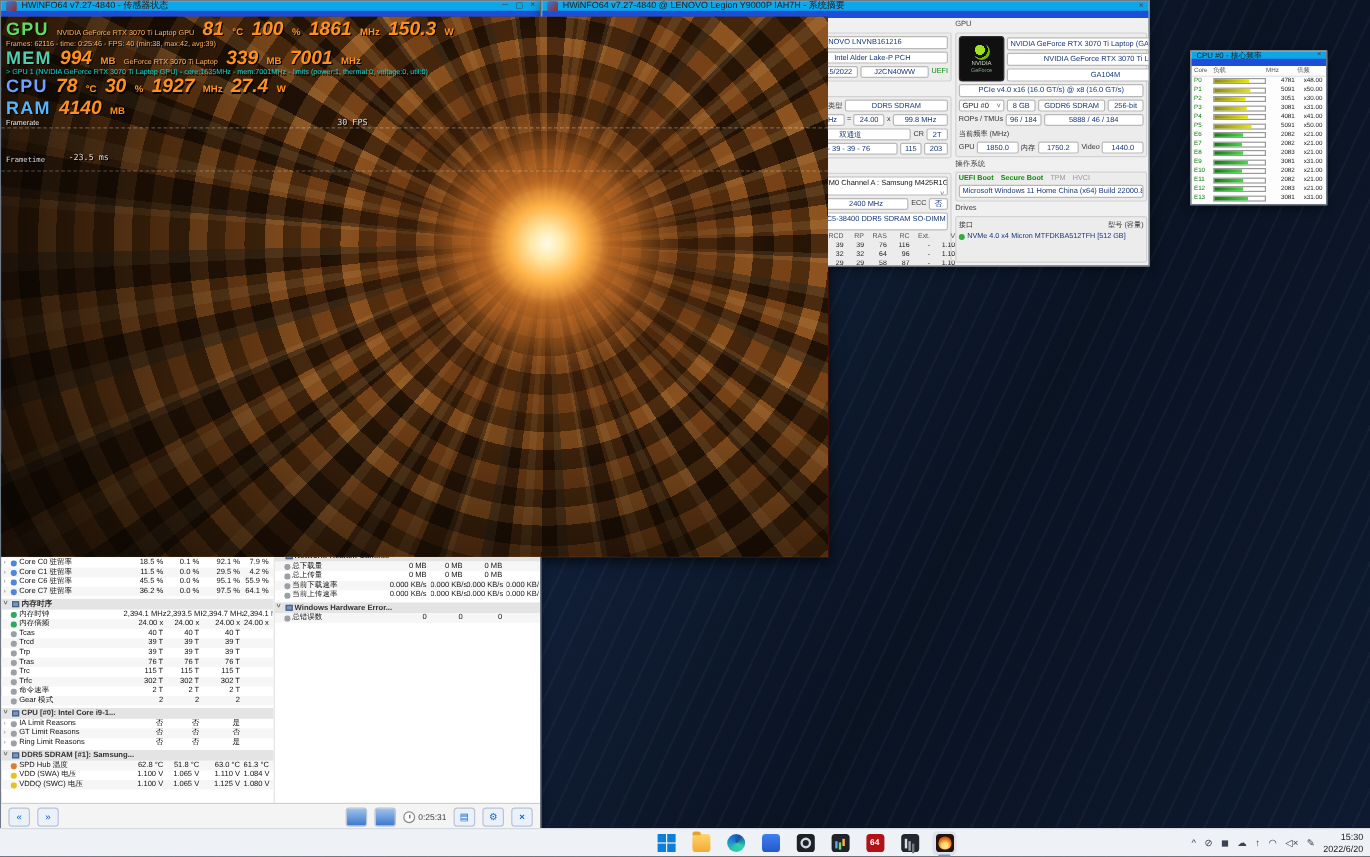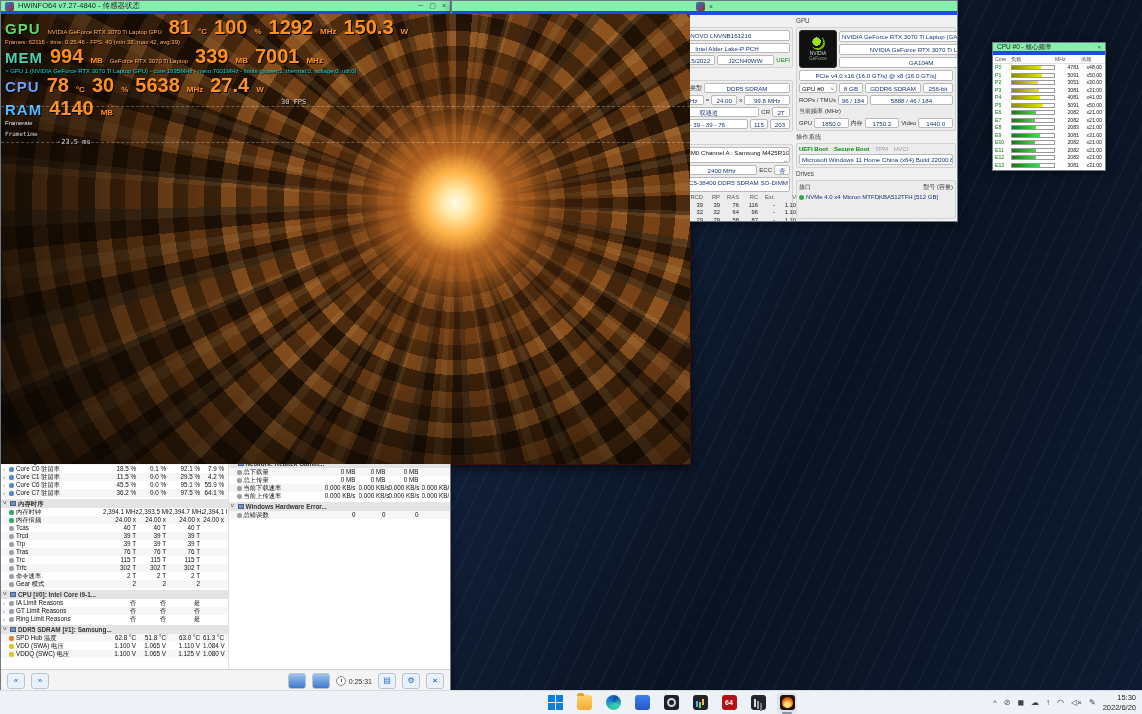--- a/index.html
+++ b/index.html
@@ -3,21 +3,21 @@
 <meta charset="utf-8">
 <style>
   html,body{margin:0;padding:0;background:#000;}
   *{box-sizing:border-box;font-family:"Liberation Sans",sans-serif;}
   #screen{position:relative;width:1142px;height:714px;overflow:hidden;
     background:
       repeating-linear-gradient(115deg, rgba(130,160,210,0.05) 0 2px, transparent 2px 16px),
       linear-gradient(120deg,#0b1526 0%,#13233f 38%,#0a1322 68%,#0e1a30 100%);}
   
   .win{position:absolute;background:#f0f0f0;border:1px solid #6f7a86;box-shadow:0 2px 8px rgba(0,0,0,.45);}
-  .tbar{height:14px;background:#86efac;border-bottom:4px solid #1d4ed8;display:flex;align-items:center;padding:0 4px;gap:4px;justify-content:center;}
+  .tbar{height:14px;background:#0ea5e9;border-bottom:6px solid #1d4ed8;display:flex;align-items:center;padding:0 4px;gap:4px;}
   .tbar .ttl{font-size:7.5px;color:#222;white-space:nowrap;overflow:hidden;flex:1;}
   .wbtns{display:flex;gap:6px;color:#444;font-size:7px;}
   .wbtns span{cursor:default;}
   .appico{width:9px;height:9px;border-radius:2px;flex:none;}
   
   #sensor-win{left:0;top:0;width:451px;height:692px;background:#fff;}
   #sensor-body{position:relative;height:655px;display:flex;overflow:hidden;border-bottom:1px solid #cfcfcf;}
   .pane{width:228px;overflow:hidden;border-right:1px solid #e0e0e0;}
   .pane:last-child{width:222px;border-right:none;}
   .srow{display:grid;height:8px;line-height:8px;font-size:6.3px;color:#111;align-items:center;}
@@ -96,21 +96,21 @@
       radial-gradient(circle at 66% 42%, #fffbe8 0%, #ffe9a8 2.5%, #ffb347 6%, rgba(205,115,40,.85) 10%, rgba(98,50,16,.4) 20%, rgba(40,22,10,0) 36%),
       repeating-conic-gradient(from 8deg at 66% 42%, rgba(255,214,140,.10) 0 2deg, rgba(0,0,0,0) 2deg 7deg),
       repeating-conic-gradient(from 0deg at 66% 42%, rgba(22,11,4,.55) 0 5deg, rgba(150,86,30,.22) 5deg 11deg),
       repeating-radial-gradient(circle at 66% 42%, #6e3c14 0 16px, #3a2008 16px 31px, #8a5220 31px 46px, #2c1806 46px 63px),
       linear-gradient(100deg,#170d05 0%,#2c1708 32%,#47260c 62%,#1c0f06 100%);}
   #fur-view:before{content:"";position:absolute;inset:0;
     background:linear-gradient(90deg,rgba(8,5,2,.72),rgba(0,0,0,0) 42%),linear-gradient(0deg,rgba(8,5,2,.5),rgba(0,0,0,0) 30%);}
   .osd{position:absolute;left:4px;top:2px;font-family:"DejaVu Sans Mono",monospace;}
   .oline{display:flex;align-items:baseline;gap:7px;white-space:nowrap;}
   .olab{font-size:15px;font-weight:bold;letter-spacing:1px;text-shadow:1px 1px 0 #000;}
-  .oval{font-size:20px;font-weight:bold;color:#ff9020;text-shadow:1px 1px 0 #000;}
+  .oval{font-size:16px;font-weight:bold;color:#ff9020;text-shadow:1px 1px 0 #000;font-style:italic;}
   .ounit{font-size:8px;font-weight:bold;color:#ff9020;text-shadow:1px 1px 0 #000;}
   .otiny{font-size:6px;color:#ffb060;text-shadow:1px 1px 0 #000;}
   .lgpu{color:#62d964;} .lmem{color:#4ecfae;} .lcpu{color:#6f9fff;} .lram{color:#55b5ff;} .logl{color:#d9d9d9;}
   .ocyan{font-size:6px;color:#00d8d8;text-shadow:1px 1px 0 #000;white-space:nowrap;}
   .gline{position:absolute;border-top:1px dashed rgba(255,255,255,.28);height:0;}
   .glab{position:absolute;font-family:"DejaVu Sans Mono",monospace;font-size:7px;color:#d8d8d8;text-shadow:1px 1px 0 #000;}
   
   #taskbar{position:absolute;left:0;bottom:0;width:1142px;height:24px;background:#eef1f6;border-top:1px solid #d6dae1;display:flex;align-items:center;}
   #apps{position:absolute;left:545px;display:flex;gap:9px;align-items:center;height:24px;}
   .app{width:20px;height:20px;border-radius:4px;display:flex;align-items:center;justify-content:center;position:relative;}
@@ -1576,20 +1576,21 @@
       </span>
       <span class="tool">▤</span>
       <span class="tool">⚙</span>
       <span class="tool" style="color:#1c66c9;font-weight:bold">×</span>
     </div>
   </div>
 
   <div class="win" id="main-win">
     <div class="tbar">
       <span class="appico" style="background:linear-gradient(135deg,#2d7bd6,#9b2726)"></span>
+      <span class="ttl">HWiNFO64 v7.27-4840 @ LENOVO Legion Y9000P IAH7H - 系统摘要</span>
       <span class="wbtns">
           <span>×</span>
         </span>
     </div>
     <div id="main-body">
 
       <div class="mcol" style="width:184px">
         <div class="seclab">CPU</div>
         <div class="panelbox">
           <div class="frow">
@@ -2010,21 +2011,21 @@
     </div>
     <div id="fur-view">
       <div class="osd">
         <div class="oline">
           <span class="olab lgpu">GPU</span>
           <span class="otiny">NVIDIA GeForce RTX 3070 Ti Laptop GPU</span>
           <span class="oval">81</span>
             <span class="ounit">°C</span>
           <span class="oval">100</span>
             <span class="ounit">%</span>
-          <span class="oval">1292</span>
+          <span class="oval">1861</span>
             <span class="ounit">MHz</span>
           <span class="oval">150.3</span>
             <span class="ounit">W</span>
         </div>
         <div class="otiny">Frames: 62116 - time: 0:25:46 - FPS: 40 (min:38, max:42, avg:39)</div>
         <div class="oline">
           <span class="olab lmem">MEM</span>
           <span class="oval">994</span>
             <span class="ounit">MB</span>
           <span class="otiny">GeForce RTX 3070 Ti Laptop</span>
@@ -2033,37 +2034,37 @@
           <span class="oval">7001</span>
             <span class="ounit">MHz</span>
         </div>
         <div class="ocyan">&gt; GPU 1 (NVIDIA GeForce RTX 3070 Ti Laptop GPU) - core:1635MHz - mem:7001MHz - limits (power:1, thermal:0, voltage:0, util:0)</div>
         <div class="oline">
           <span class="olab lcpu">CPU</span>
           <span class="oval">78</span>
             <span class="ounit">°C</span>
           <span class="oval">30</span>
             <span class="ounit">%</span>
-          <span class="oval">5638</span>
+          <span class="oval">1927</span>
             <span class="ounit">MHz</span>
           <span class="oval">27.4</span>
             <span class="ounit">W</span>
         </div>
         <div class="oline">
           <span class="olab lram">RAM</span>
           <span class="oval">4140</span>
             <span class="ounit">MB</span>
         </div>
         <div class="otiny" style="color:#e8e8e8">Framerate</div>
       </div>
       <div class="gline" style="left:0;right:0;top:92px"></div>
       <span class="glab" style="left:280px;top:84px">30 FPS</span>
       <span class="glab" style="left:4px;top:116px;font-size:6px">Frametime</span>
       <div class="gline" style="left:0;right:0;top:128px"></div>
-      <span class="glab" style="left:56px;top:124px">-23.5 ms</span>
+      <span class="glab" style="left:56px;top:113px">-23.5 ms</span>
     </div>
   </div>
 
   <div id="taskbar">
     <div id="apps">
         <div class="app">
           <div class="g16 winlogo"></div>
         </div>
         <div class="app">
           <div class="g16 folder"></div>

